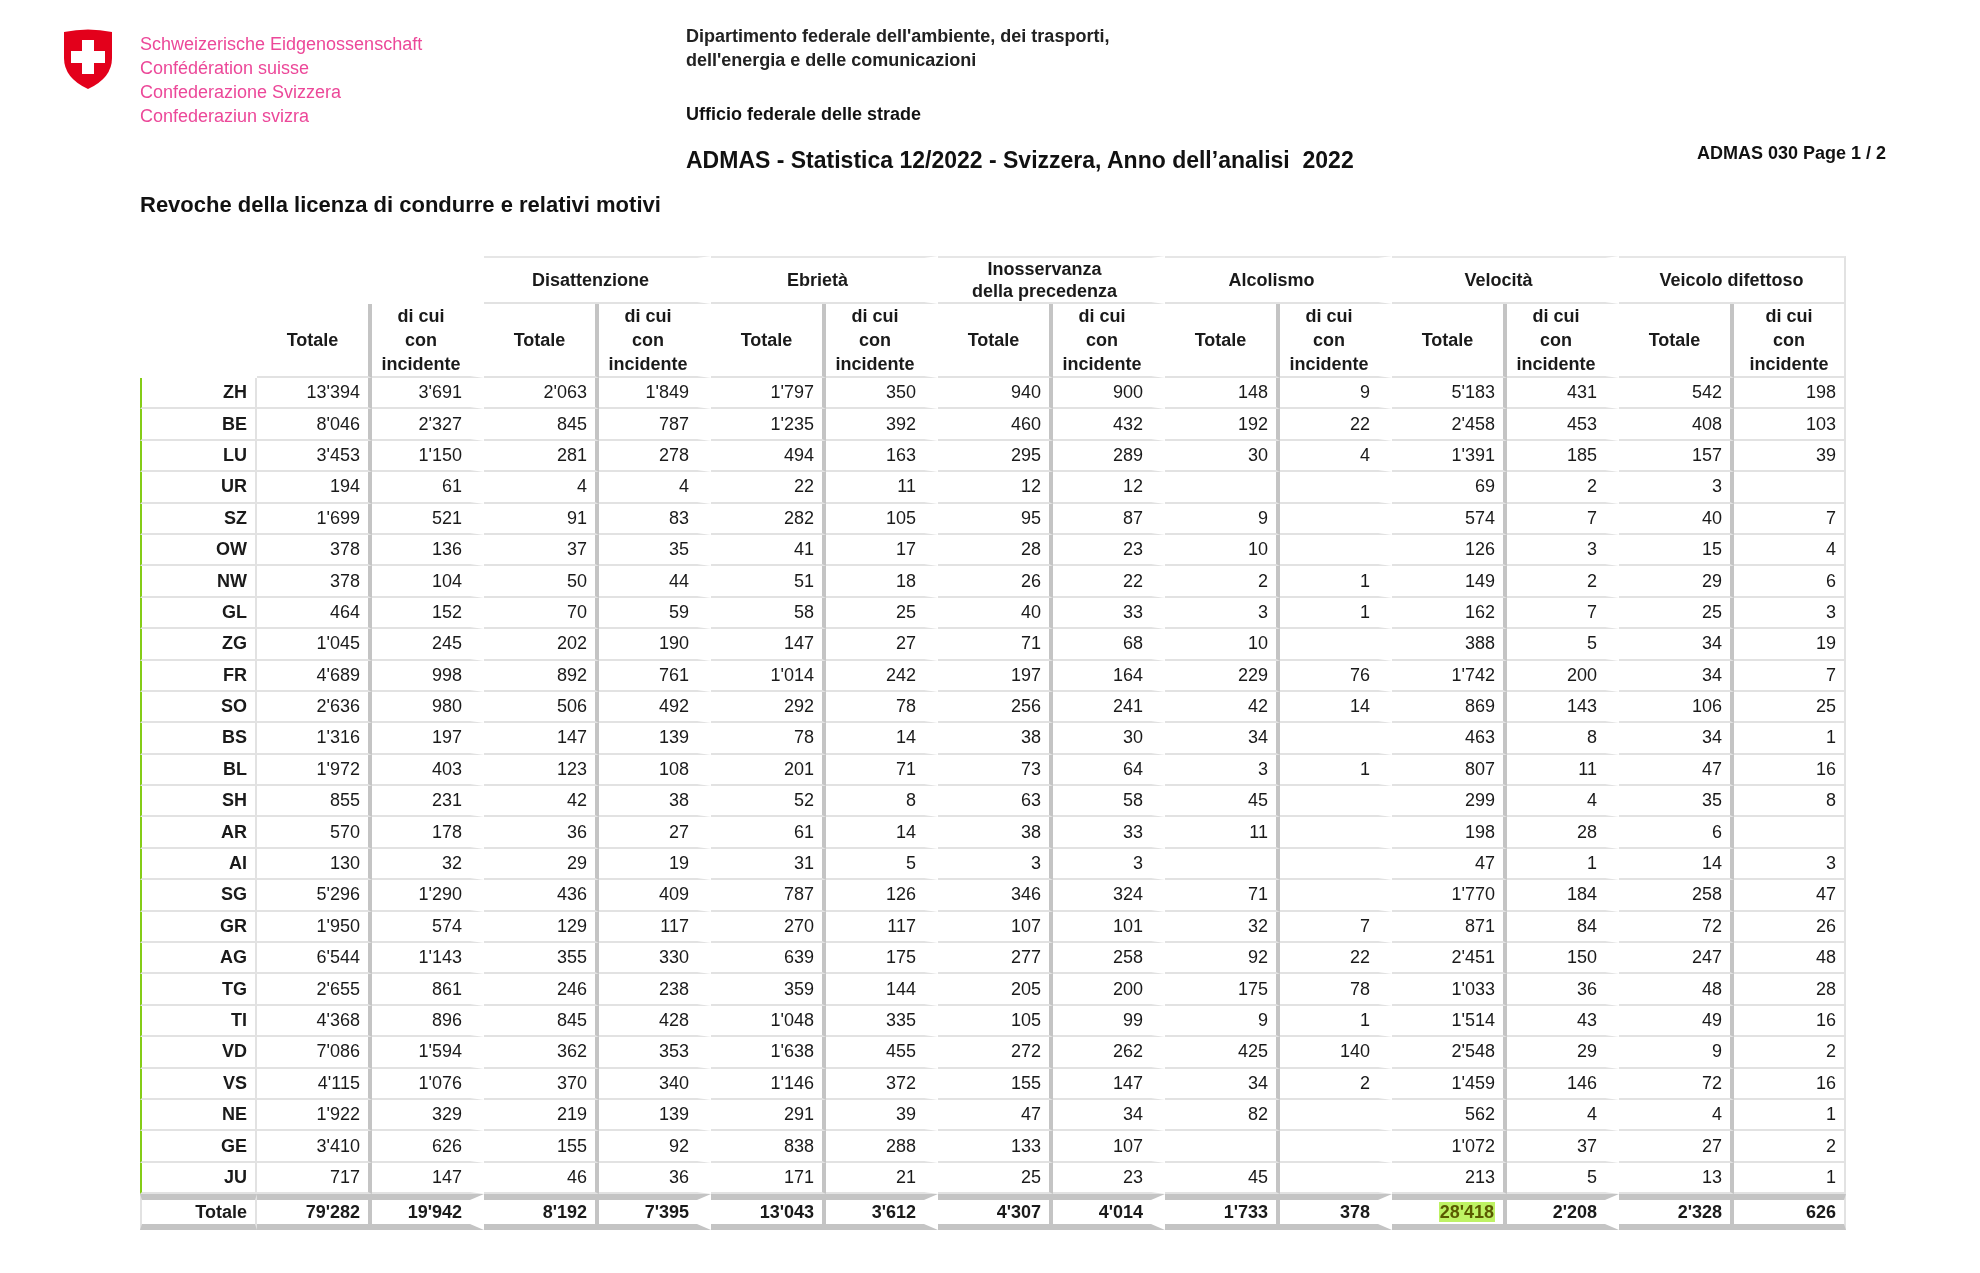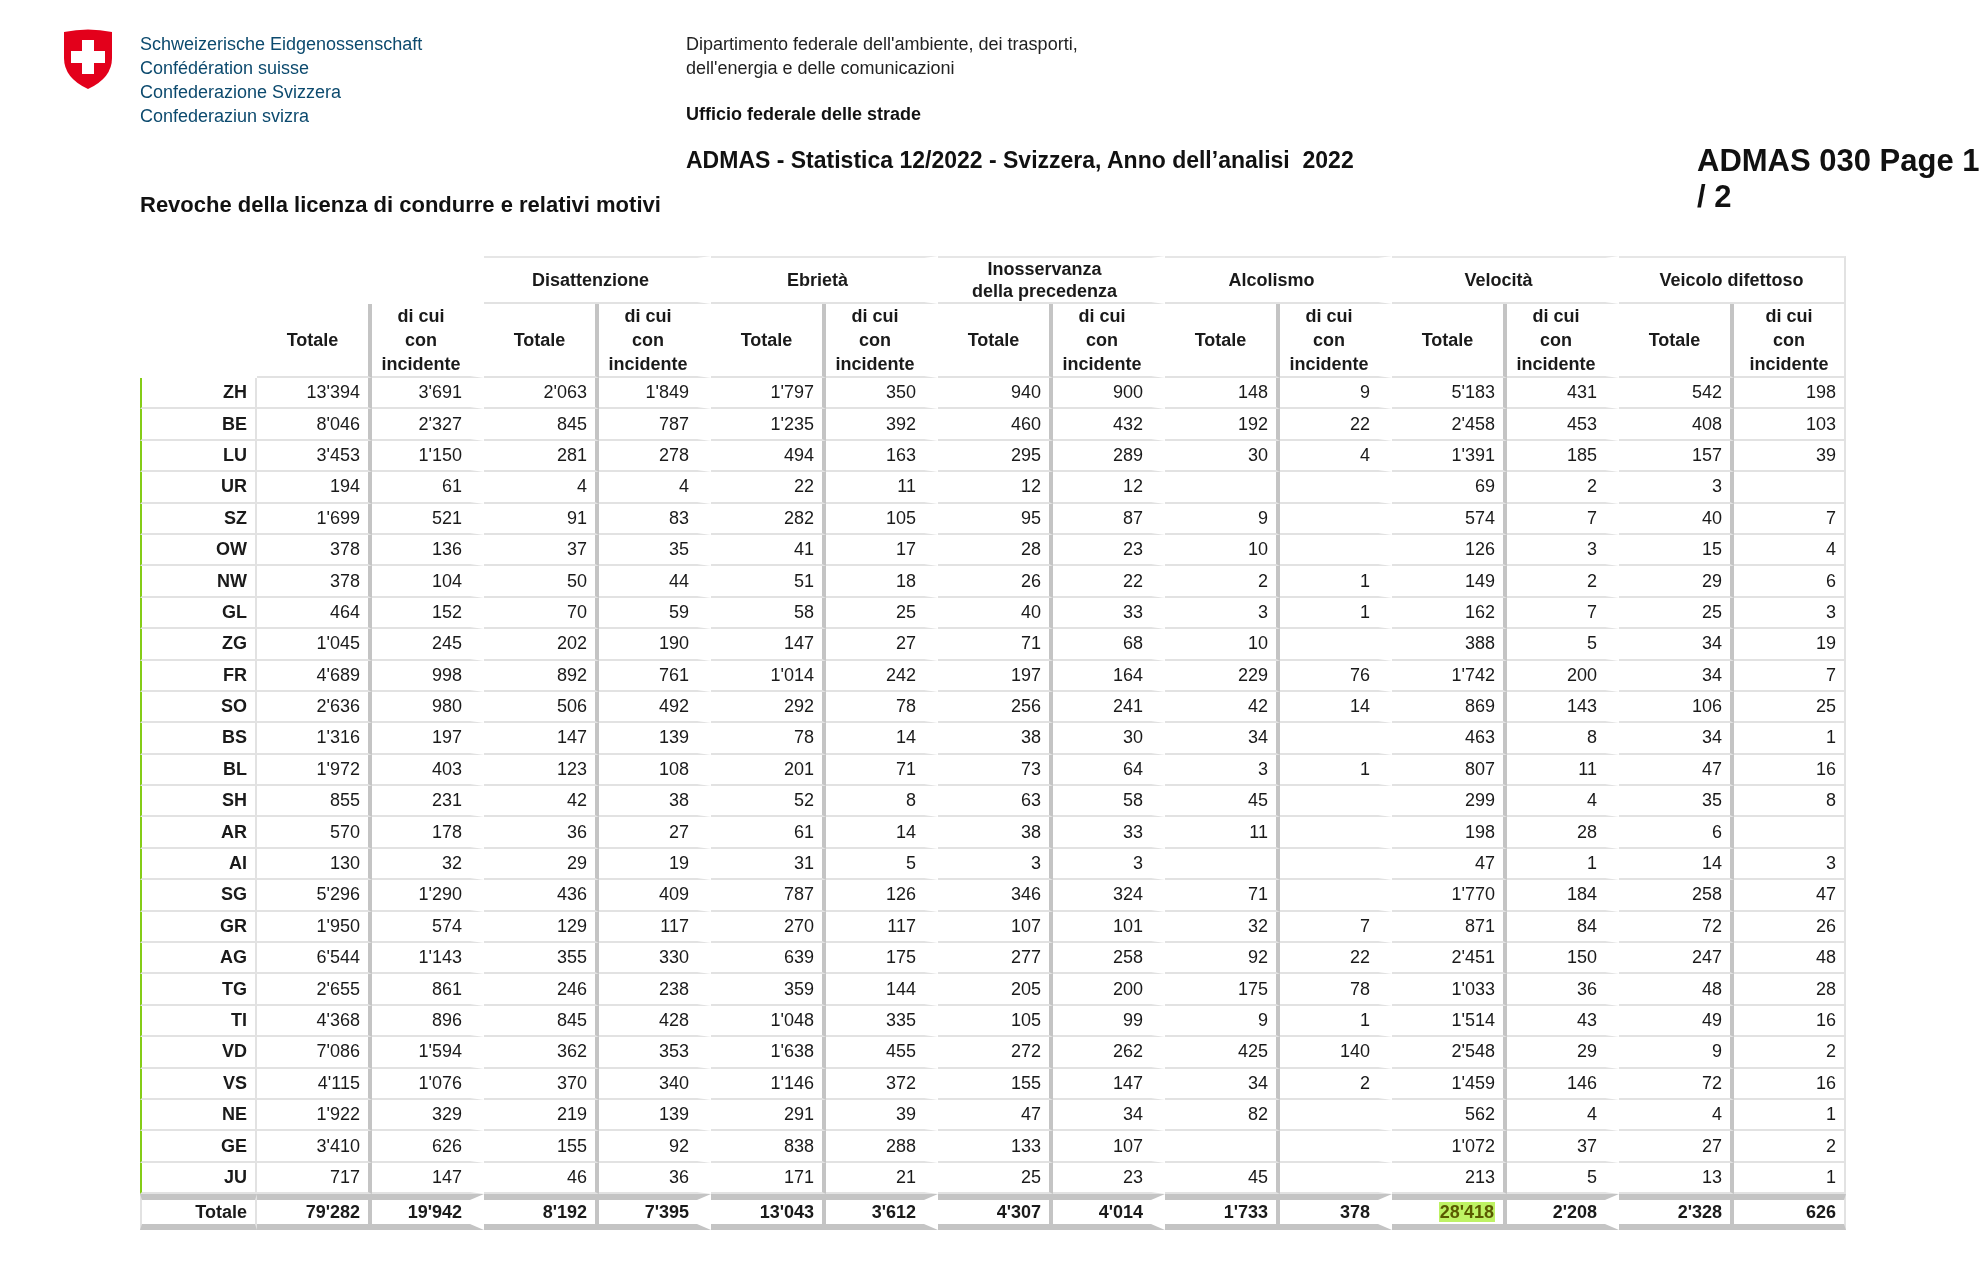--- a/index.html
+++ b/index.html
@@ -2,25 +2,25 @@
 <html><head>
 <meta charset="utf-8">
 <style>
   * { box-sizing: border-box; }
   html, body { margin: 0; padding: 0; background: #ffffff; }
   body {
     width: 1980px; height: 1273px; position: relative; overflow: hidden;
     font-family: "Liberation Sans", sans-serif; color: #1a1a1a;
   }
   .shield { position: absolute; left: 62px; top: 28px; width: 52px; height: 62px; }
-  .confed { position: absolute; left: 140px; top: 32px; font-size: 18px; line-height: 24px; color: #0c4a6e; }
-  .dept { position: absolute; left: 686px; top: 32px; font-size: 18px; line-height: 24px; color: #222; }
+  .confed { position: absolute; left: 140px; top: 32px; font-size: 18px; line-height: 24px; color: #ec4899; }
+  .dept { position: absolute; left: 686px; top: 24px; font-size: 18px; line-height: 24px; color: #222; font-weight: bold; }
   .office { position: absolute; left: 686px; top: 104px; font-size: 18px; font-weight: bold; color: #111; }
   .report-title { position: absolute; left: 686px; top: 147px; font-size: 23px; font-weight: bold; color: #111; white-space: pre; text-align: center; }
-  .page-id { position: absolute; left: 1697px; top: 143px; font-size: 31px; font-weight: bold; color: #111; }
+  .page-id { position: absolute; left: 1697px; top: 143px; font-size: 18px; font-weight: bold; color: #111; }
   .section-title { position: absolute; left: 140px; top: 192px; font-size: 22px; font-weight: bold; color: #111; }
 
   table.stats {
     position: absolute; left: 140px; top: 256px;
     border-collapse: separate; border-spacing: 0;
     font-size: 18px; table-layout: fixed;
   }
   table.stats td, table.stats th {
     padding: 0 8px; border-bottom: 2px solid #e2e2e2; border-right: 2px solid #e2e2e2;
     height: 31.4px; text-align: right; white-space: nowrap; color: #1a1a1a;

